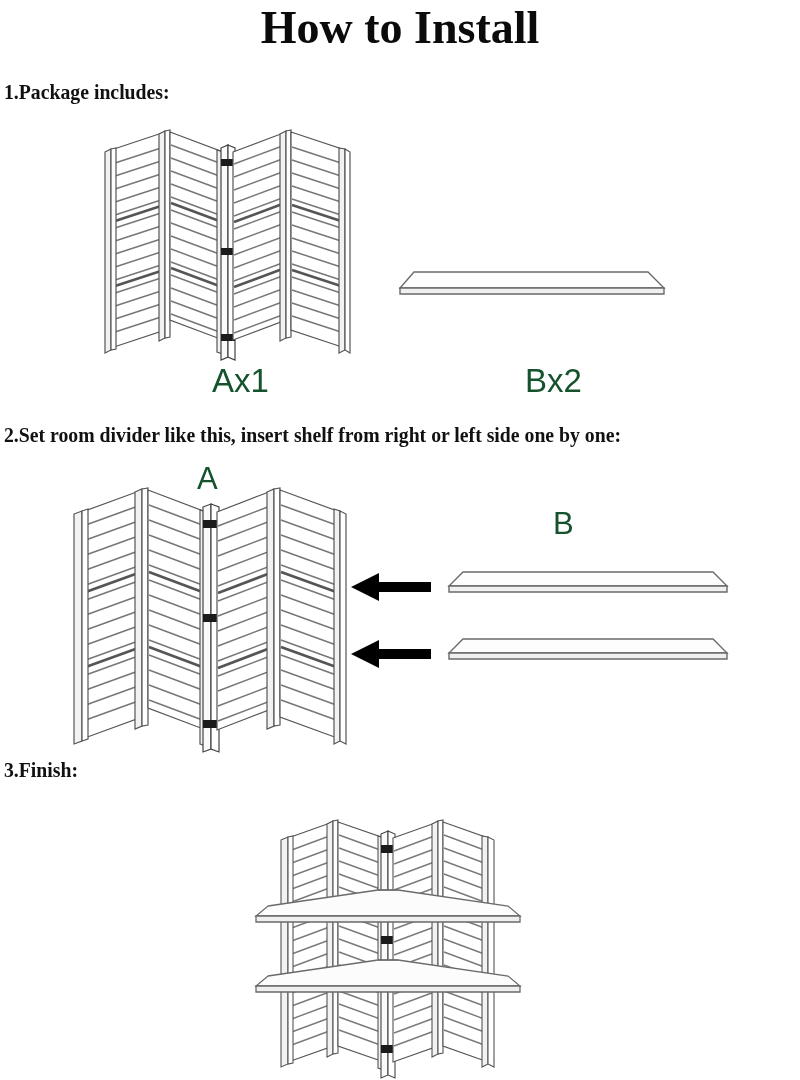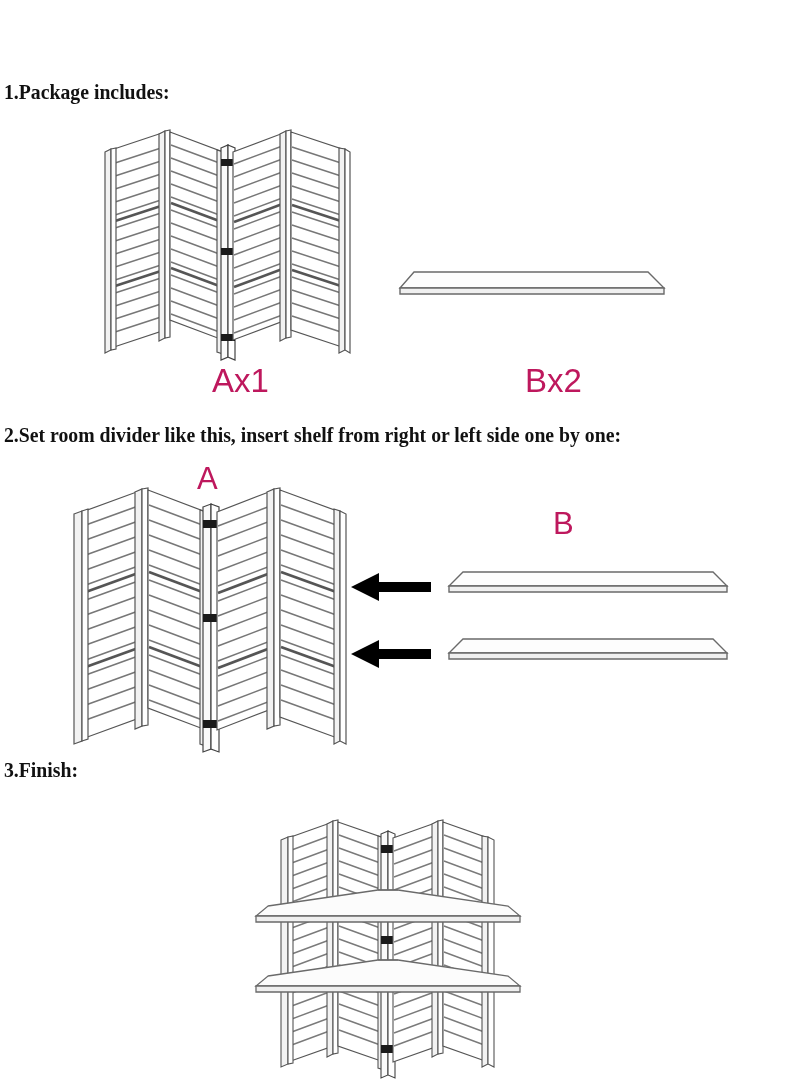--- a/index.html
+++ b/index.html
@@ -9,37 +9,38 @@
   .title{position:absolute;left:0;top:4px;width:800px;text-align:center;
          font-family:"Liberation Serif",serif;font-weight:700;font-size:46px;
          letter-spacing:0px;line-height:1.05;color:#0b0b0b;}
   .step-text{position:absolute;font-family:"Liberation Serif",serif;
              font-weight:700;font-size:21px;color:#111;white-space:nowrap;
              transform:scaleX(.94);transform-origin:left center;}
   #step1-text{left:4px;top:80px;}
   #step2-text{left:4px;top:423px;}
   #step3-text{left:4px;top:758px;}
   .part-label{position:absolute;font-family:"Liberation Sans",sans-serif;
-              font-weight:400;color:#be185d;white-space:nowrap;}
+              font-weight:400;color:#14532d;white-space:nowrap;}
   #label-a1{left:212px;top:362px;font-size:33px;}
   #label-b1{left:497px;top:362px;font-size:33px;margin-left:28px;}
   #label-a2{left:197px;top:461px;font-size:31px;}
   #label-b2{left:553px;top:506px;font-size:31px;}
   svg{position:absolute;display:block;overflow:visible;}
   #svg-fig1{left:95px;top:112px;}
   #svg-fig2{left:60px;top:462px;}
   #svg-fig3{left:228px;top:796px;}
   #svg-shelfB{left:390px;top:258px;}
   #svg-shelves2{left:335px;top:552px;}
 </style>
 </head>
 <body>
 
 <div class="page">
 
+  <div class="title">How to Install</div>
 
   <div class="step-text" id="step1-text">1.Package includes:</div>
 
   <svg id="svg-fig1" width="260" height="250" viewBox="0 0 260 250">
     <defs>
       <g id="stileV">
         <path d="M0,0 L6,-5 L6,185 L0,190 Z" fill="#f4f4f4" stroke="#555" stroke-width="1.1"></path>
         <path d="M6,-5 L11,-5 L11,185 L6,185 Z" fill="#fff" stroke="#555" stroke-width="1.1"></path>
       </g>
     </defs>

